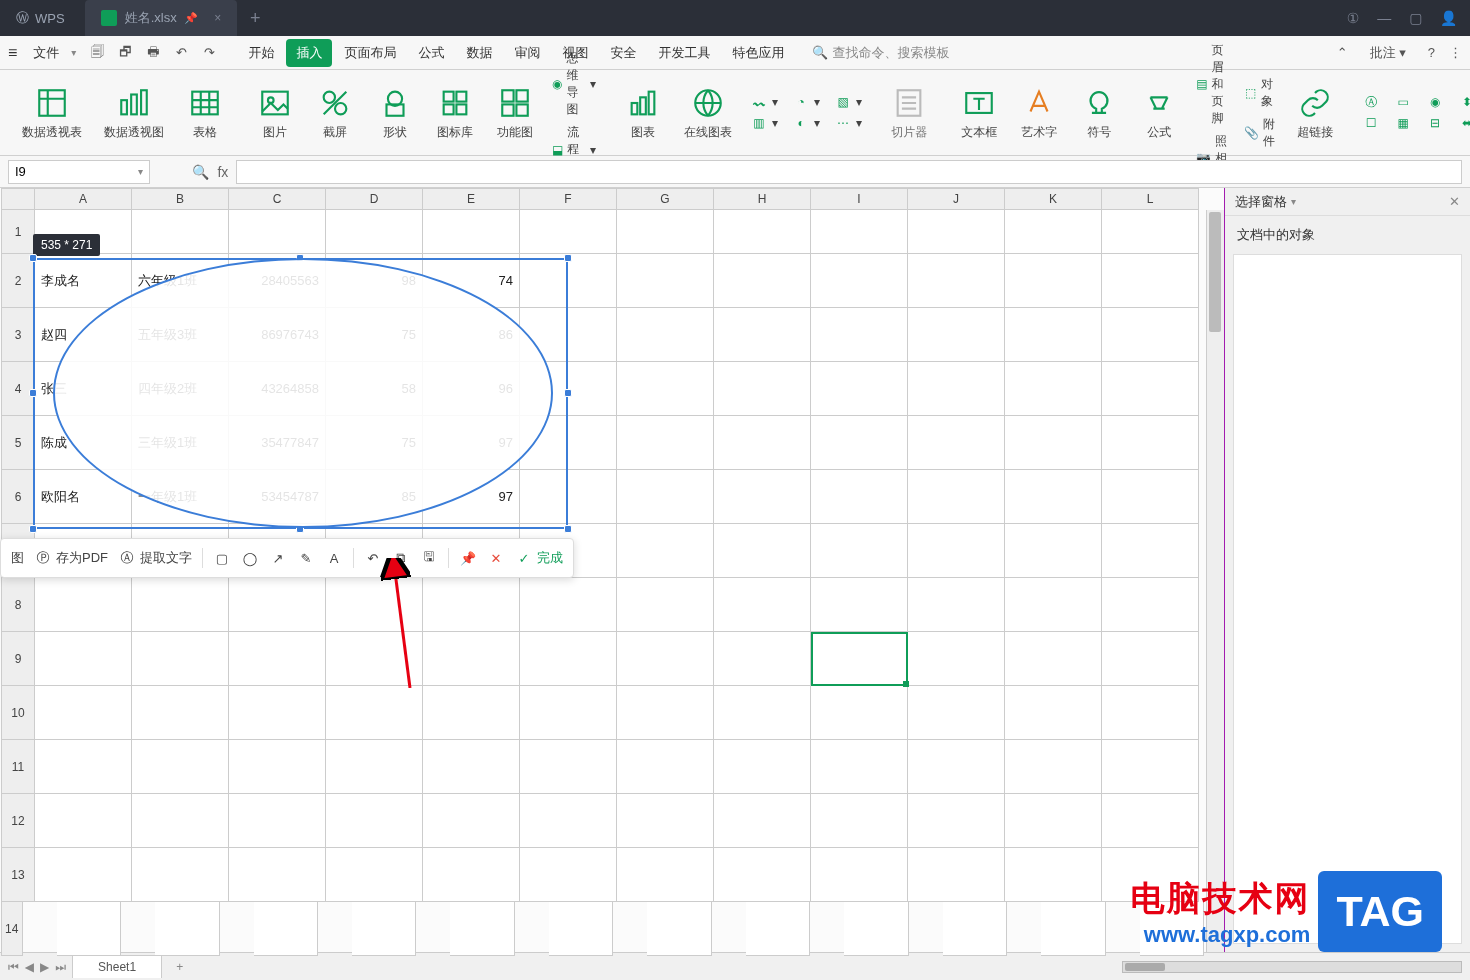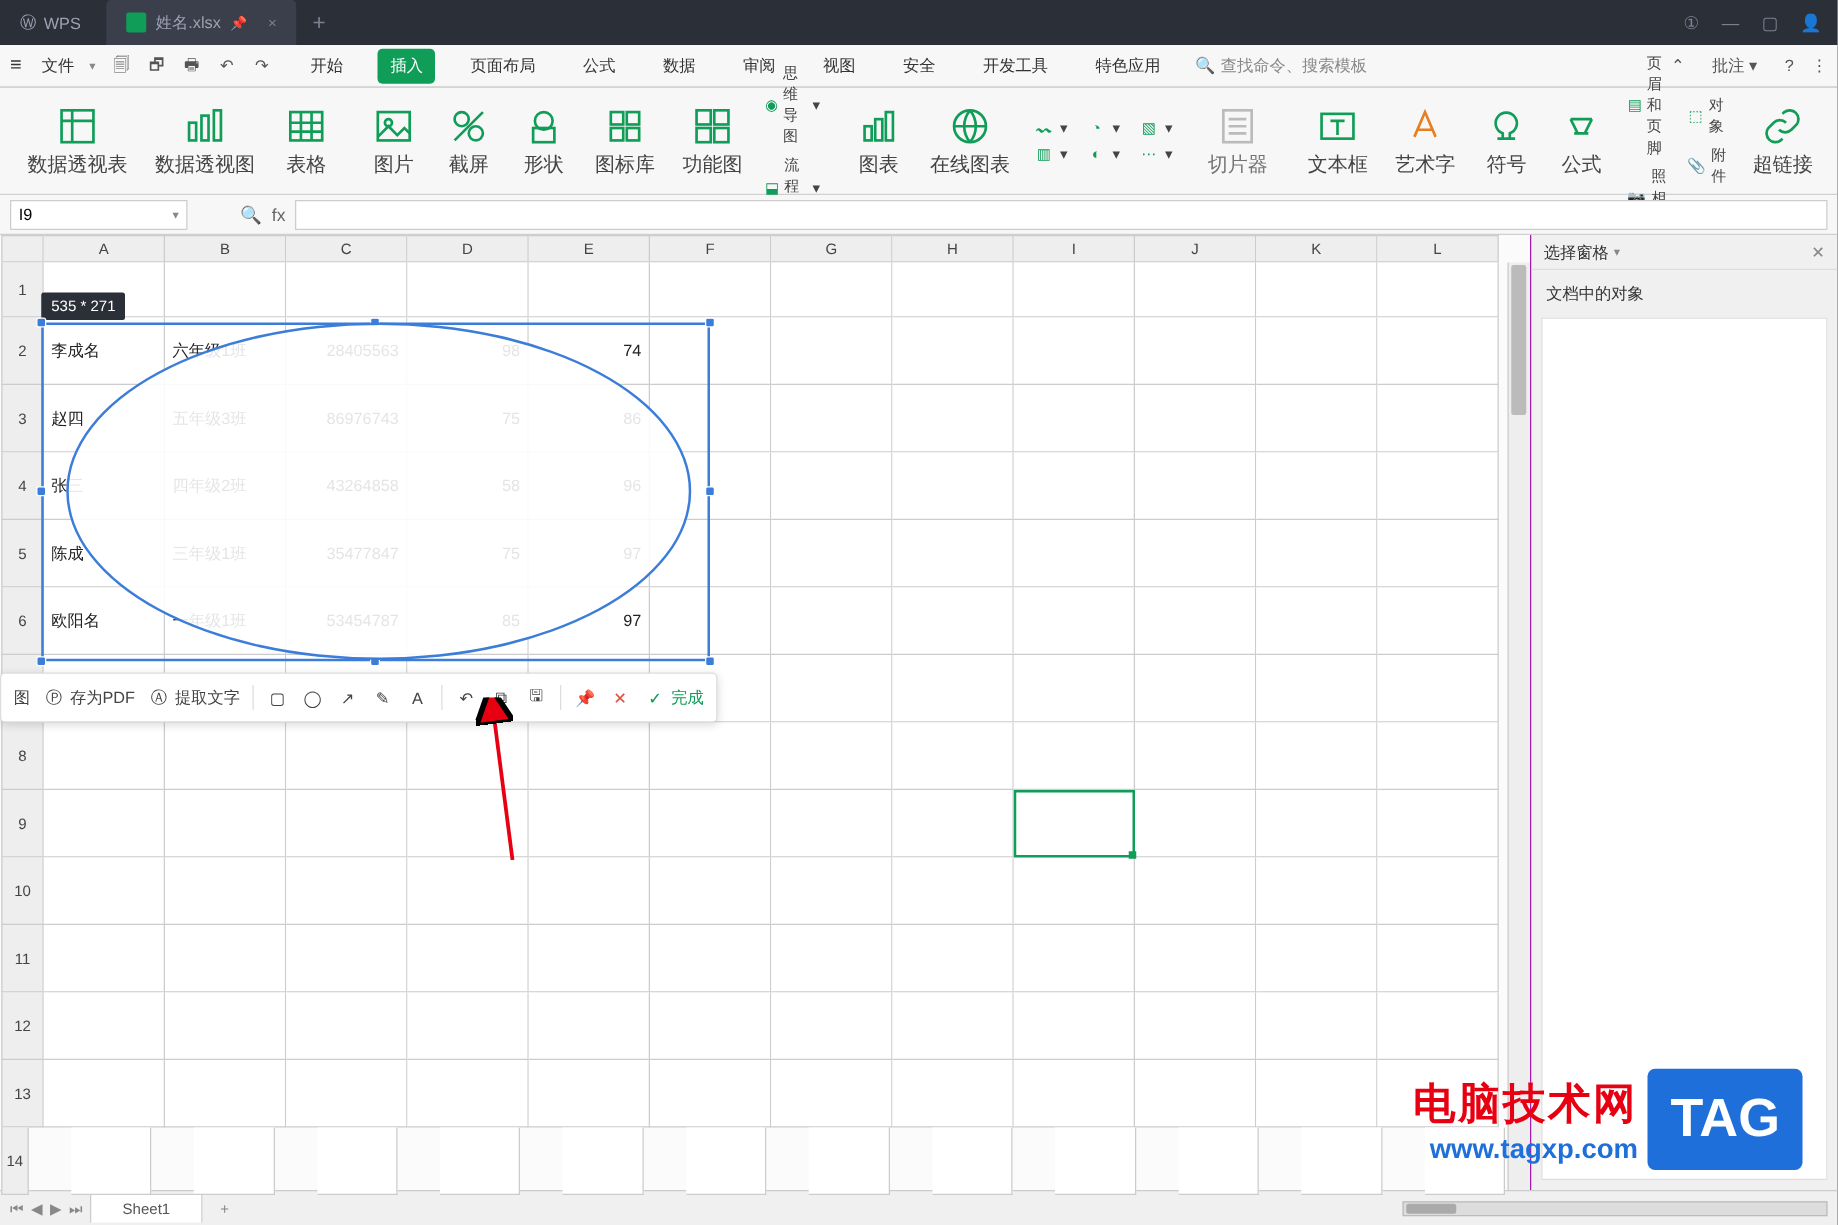--- a/index.html
+++ b/index.html
@@ -13,33 +13,33 @@
 .titlebar .close-tab { color: #7a8090; font-size: 12px; margin-left: 8px; }
 .titlebar .add-tab { width: 36px; text-align: center; color: #7a8090; font-size: 18px; }
 .titlebar .win-controls { margin-left: auto; display: flex; gap: 18px; padding-right: 12px; color: #7a8090; font-size: 14px; }
 
 
 .menubar { height: 34px; background: #f7f7f7; border-bottom: 1px solid #d0d0d0; display: flex; align-items: center; padding: 0 8px; gap: 4px; font-size: 13px; color: #333; }
 .menubar .hamburger { font-size: 16px; margin-right: 4px; }
 .menubar .file-menu { padding: 4px 8px; }
 .menubar .qat { display: flex; gap: 10px; margin-left: 8px; margin-right: 16px; }
 .menubar .qat-icon { width: 18px; height: 18px; display: flex; align-items: center; justify-content: center; color: #555; }
-.menubar .tabs { display: flex; gap: 18px; }
+.menubar .tabs { display: flex; gap: 2px; }
 .menubar .tab { padding: 5px 10px; border-radius: 4px; cursor: pointer; }
 .menubar .tab.active { background: #0f9d58; color: #fff; }
 .menubar .search { margin-left: 14px; color: #888; display: flex; align-items: center; gap: 4px; }
 .menubar .right-tools { margin-left: auto; display: flex; gap: 14px; color: #555; align-items: center; }
 .menubar .right-tools .note { padding: 3px 8px; }
 
 
 .ribbon { height: 86px; background: #f7f7f7; border-bottom: 1px solid #d0d0d0; display: flex; align-items: center; padding: 4px 12px; gap: 2px; font-size: 12px; color: #444; }
 .ribbon .group { display: flex; flex-direction: column; align-items: center; gap: 2px; padding: 0 10px; }
 .ribbon .big-icon { width: 38px; height: 38px; display: flex; align-items: center; justify-content: center; color: #0f9d58; }
 .ribbon .big-icon svg { width: 34px; height: 34px; }
-.ribbon .label { font-size: 16px; white-space: nowrap; }
+.ribbon .label { font-size: 12px; white-space: nowrap; }
 .ribbon .sep { width: 1px; height: 56px; background: #ddd; margin: 0 4px; }
 .ribbon .small-btn { display: flex; align-items: center; gap: 4px; font-size: 12px; color: #444; }
 .ribbon .small-icon { width: 18px; height: 18px; display: flex; align-items: center; justify-content: center; color: #0f9d58; }
 .ribbon .col { display: flex; flex-direction: column; gap: 6px; padding: 0 6px; }
 .ribbon .disabled { color: #737373; }
 
 
 .formulabar { height: 32px; background: #f7f7f7; border-bottom: 1px solid #d0d0d0; display: flex; align-items: center; }
 .namebox { width: 142px; border: 1px solid #ccc; height: 24px; margin-left: 8px; background: #fff; display: flex; align-items: center; padding: 0 6px; font-size: 13px; }
 .namebox .dd { margin-left: auto; color: #888; font-size: 10px; }
@@ -90,21 +90,21 @@
 .sheet-tabs .tabname { background: #fff; border: 1px solid #ccc; border-bottom: none; padding: 4px 25px; }
 .sheet-tabs .add { color: #888; padding: 0 8px; }
 .sheet-tabs .hscroll { margin-left: auto; width: 340px; height: 12px; background: #ddd; border: 1px solid #bbb; position: relative; }
 .sheet-tabs .hscroll .thumb { position: absolute; left: 2px; top: 1px; width: 40px; height: 8px; background: #aaa; border-radius: 2px; }
 
 
 .vscroll { position: absolute; right: 0; top: 22px; bottom: 0; width: 18px; background: #eee; border-left: 1px solid #ccc; }
 .vscroll .thumb { position: absolute; top: 2px; left: 2px; width: 12px; height: 120px; background: #bbb; border-radius: 2px; }
 
 
-.watermark { position: absolute; right: 28px; bottom: 44px; display: flex; align-items: center; gap: 8px; z-index: 50; }
+.watermark { position: absolute; right: 28px; bottom: 28px; display: flex; align-items: center; gap: 8px; z-index: 50; }
 .watermark .txt { text-align: right; }
 .watermark .txt .l1 { color: #e60012; font-size: 34px; font-weight: bold; letter-spacing: 2px; }
 .watermark .txt .l2 { color: #1e6fd9; font-size: 22px; font-weight: bold; }
 .watermark .tag { background: #1e6fd9; color: #fff; font-size: 43px; font-weight: bold; padding: 16px 18px; border-radius: 6px; }
 
 svg { fill: none; stroke: currentColor; stroke-width: 1.5; }
 </style>
 </head>
 <body>
 

